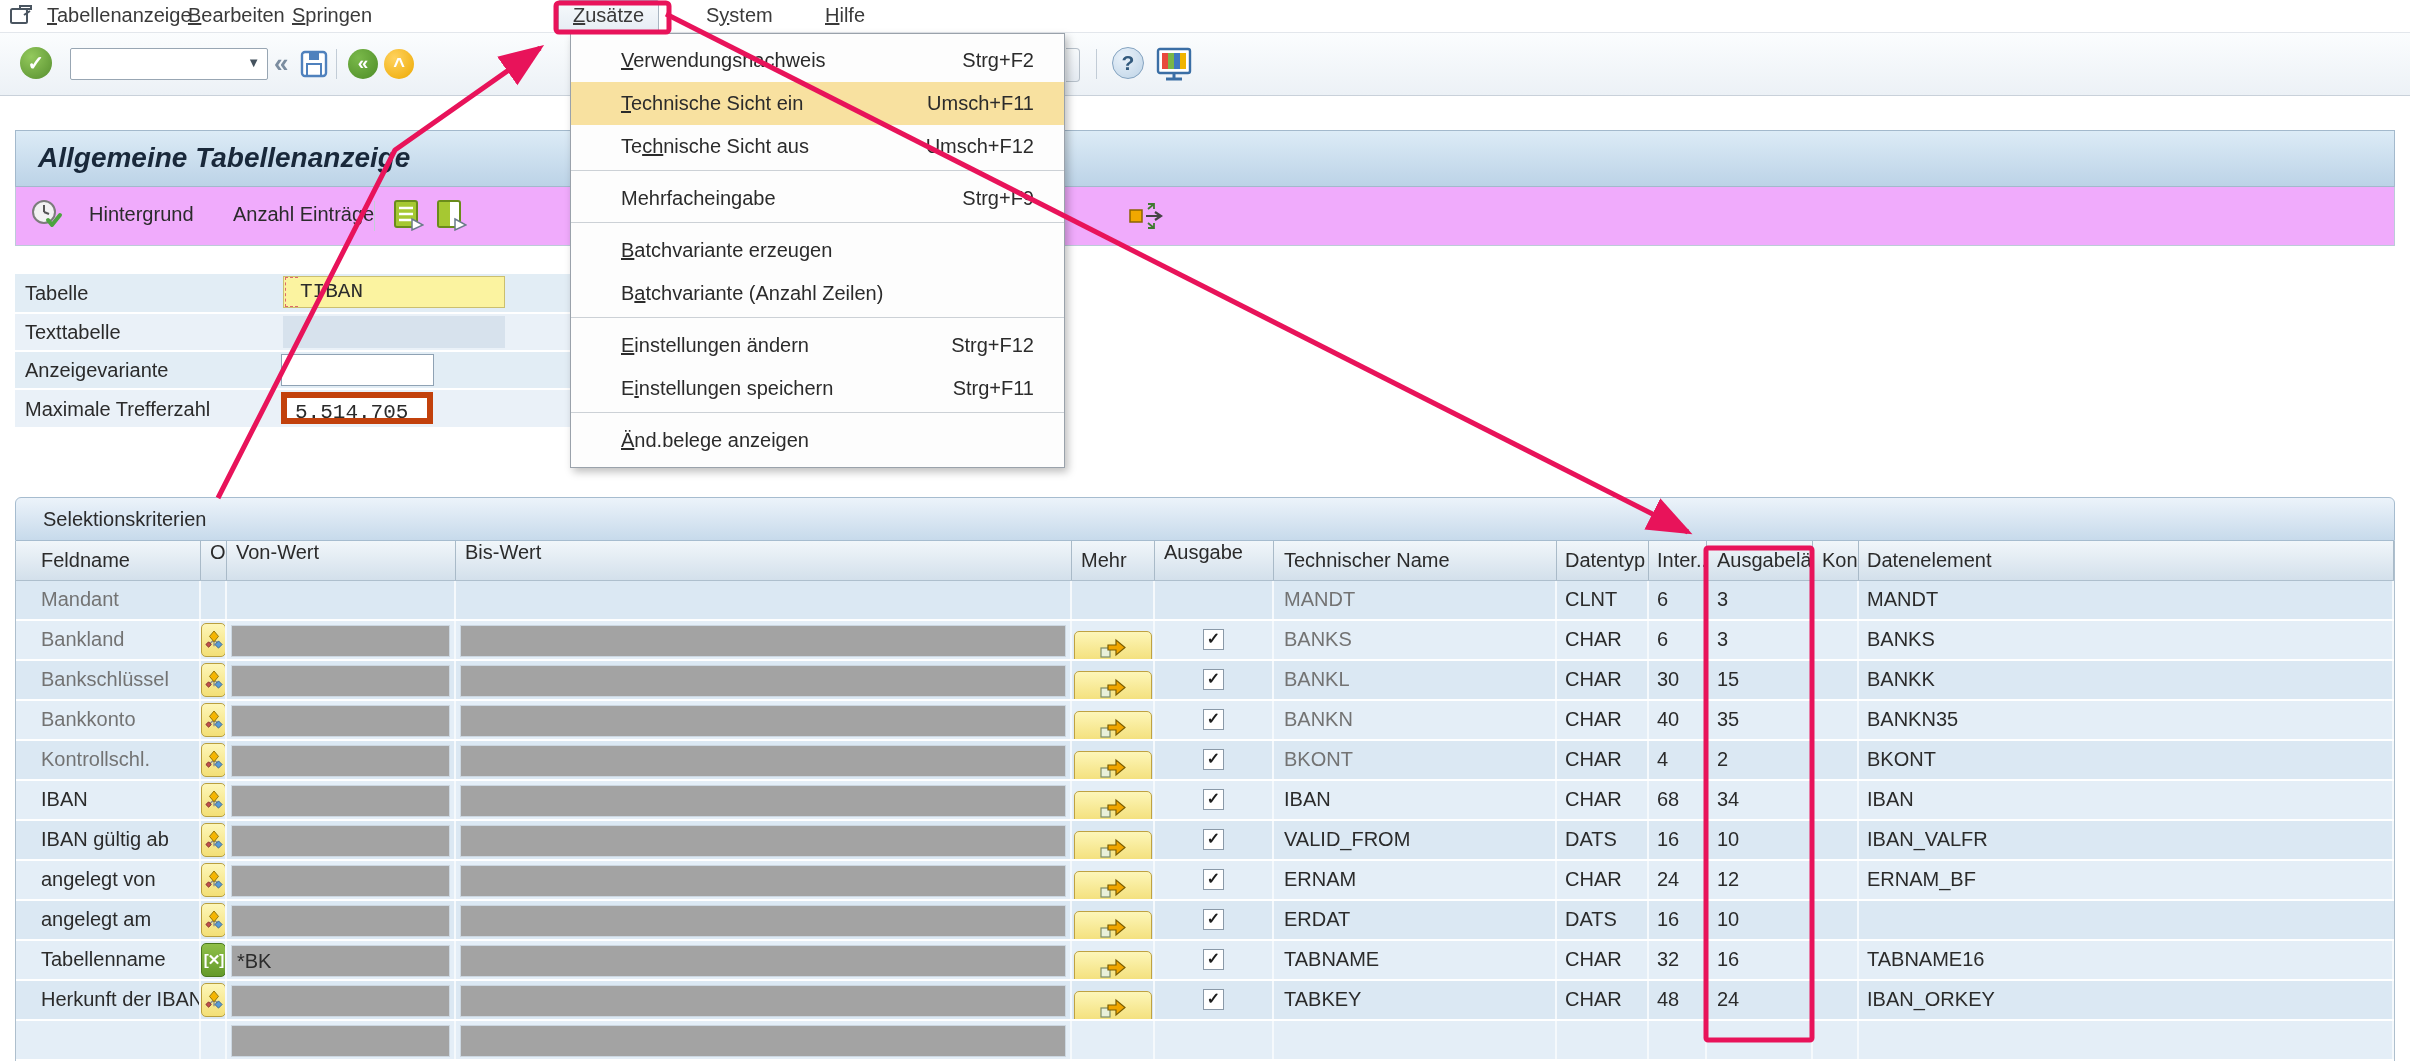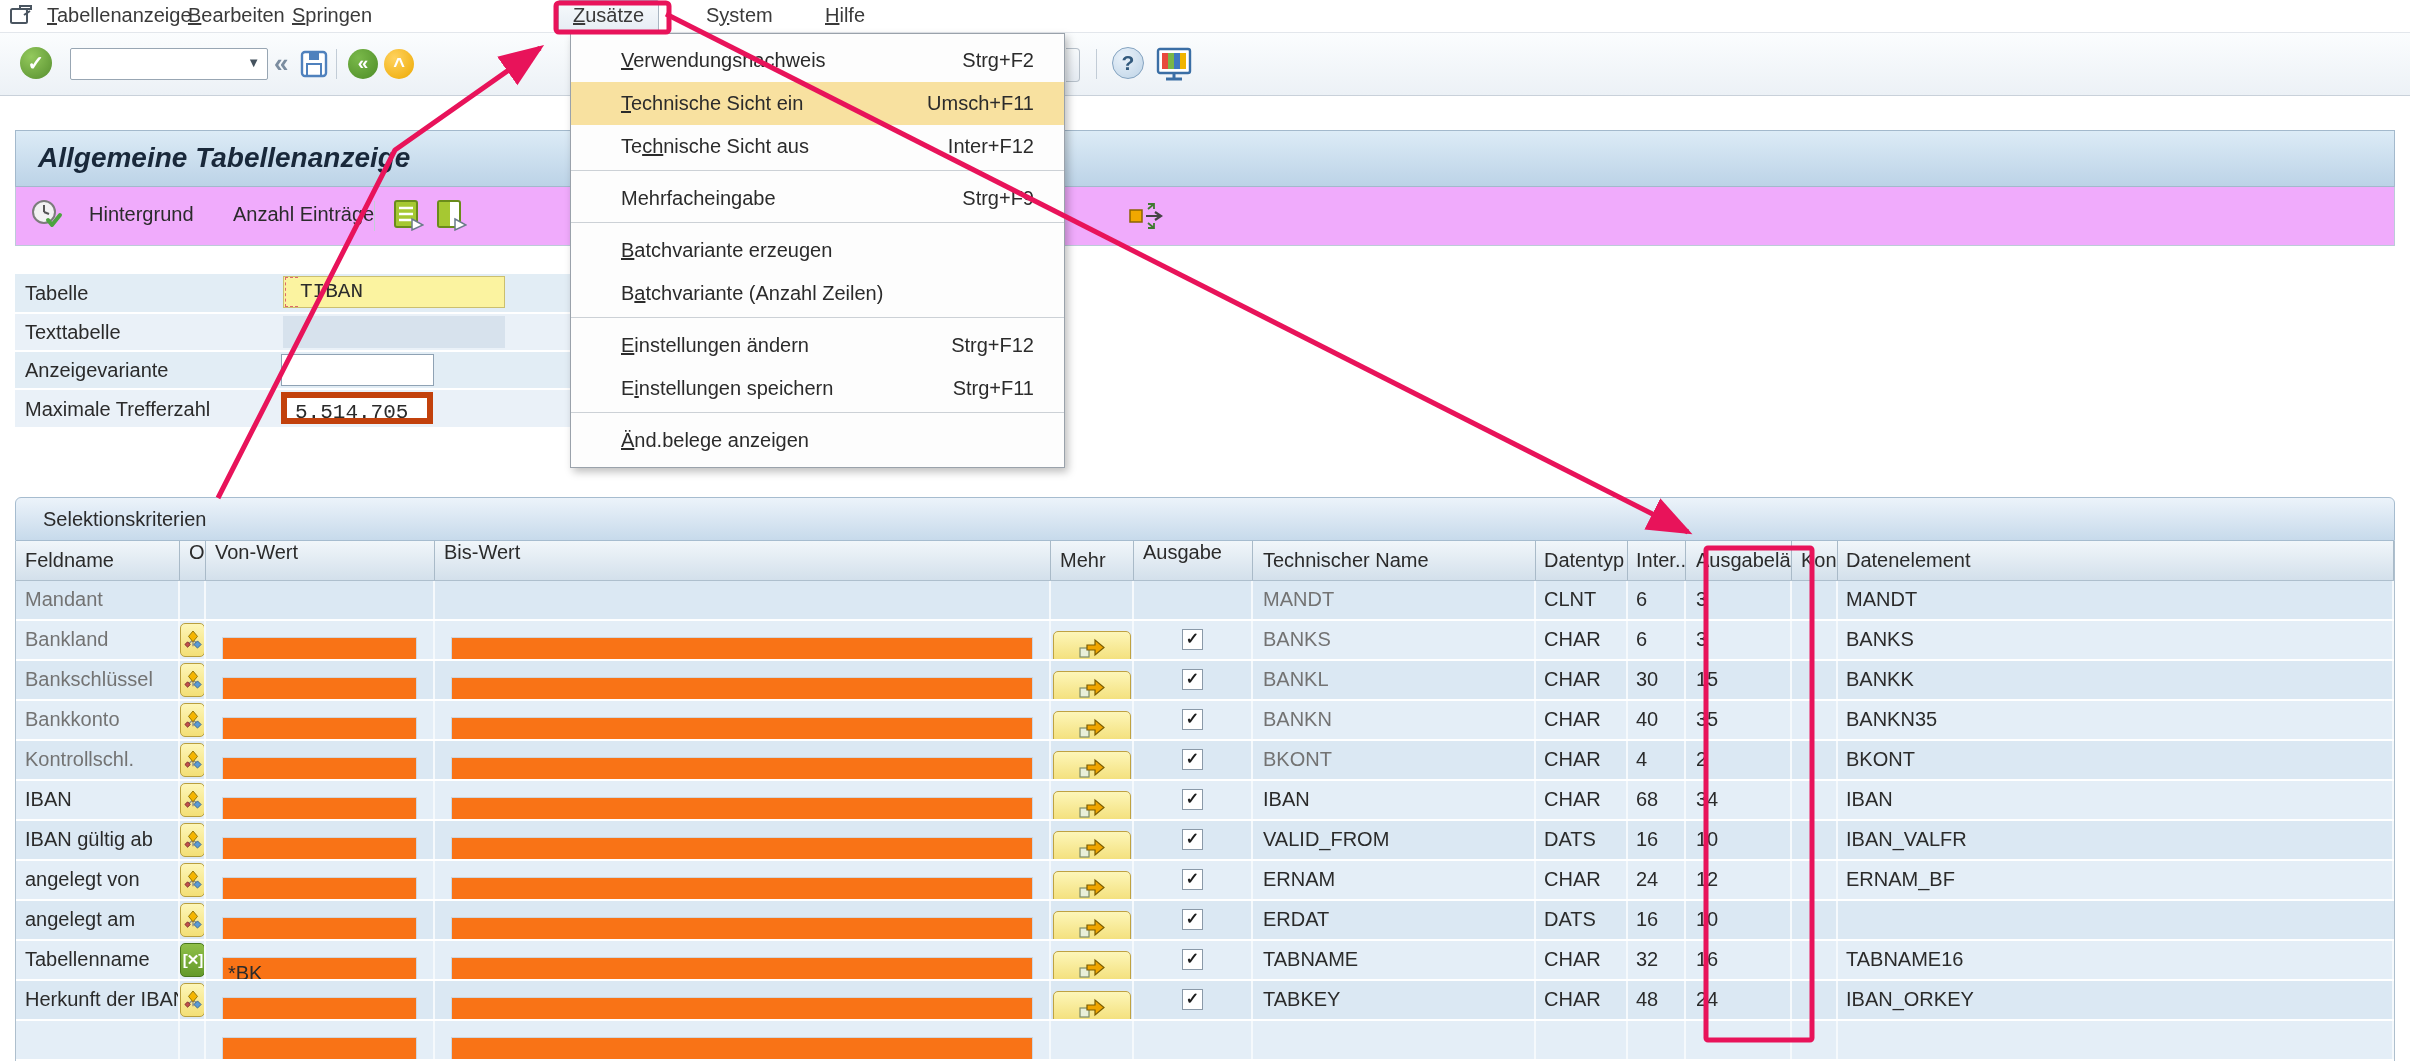--- a/index.html
+++ b/index.html
@@ -67,26 +67,26 @@
   .selhdr span{position:absolute;left:27px;top:10px}
   .thead{position:absolute;left:15px;top:541px;width:2380px;height:40px;box-sizing:border-box;display:flex;
          background:linear-gradient(#f1f6fa,#d3e0eb);border:1px solid #aebfcd;border-top:none}
   .th{box-sizing:border-box;border-right:1px solid #a9bac8;padding:8px 0 0 9px;white-space:nowrap;overflow:hidden}
   .tbody{position:absolute;left:15px;top:581px;width:2380px;box-sizing:border-box;
          border-left:1px solid #aebfcd;border-right:1px solid #aebfcd;background:#fff}
   .tr{display:flex;height:40px;box-sizing:border-box;border-bottom:2px solid #fff;background:#dbe8f3}
   .tr.alt{background:#e4eef7}
   .tc{box-sizing:border-box;border-right:2px solid #f5f9fc;position:relative;white-space:nowrap;overflow:hidden;
       padding-top:7px}
-  .c0{width:164px;padding-left:9px}.c1{width:26px;padding-top:0}.c2{width:229px;padding-top:0}
+  .c0{width:185px;padding-left:25px}.c1{width:26px;padding-top:0}.c2{width:229px;padding-top:0}
   .c3{width:616px;padding-top:0}.c4{width:83px;padding-top:8px}.c5{width:119px;padding-top:0}
   .c6{width:283px;padding-left:10px}.c7{width:92px;padding-left:8px}.c8{width:58px;padding-left:8px}
   .c9{width:106px;padding-left:10px}.c10{width:46px}.c11{flex:1;padding-left:8px}
   .key{color:#737373}
-  .vin{margin:16px;height:32px;background:#f97316;border:1px solid #ccd7e1;box-sizing:border-box;
+  .vin{margin:4px;height:32px;background:#a3a3a3;border:1px solid #ccd7e1;box-sizing:border-box;
        padding:4px 8px 0 5px}
   .ob{width:25px;height:34px;margin:2px 0 0 0;box-sizing:border-box;border-radius:5px;
       background:linear-gradient(#fdf6b8,#f3df76);border:1px solid #b99f3e;
       display:flex;align-items:center;justify-content:center}
   .obg{background:linear-gradient(#8fbf49,#649a2a);border-color:#4a771c;color:#fff;font-weight:bold;
        font-size:15px;letter-spacing:-1px}
   .mb{width:78px;height:34px;margin:2px auto 0;box-sizing:border-box;border-radius:5px;
       background:linear-gradient(#fdf6b8,#f2dd74);border:1px solid #bfa242;box-shadow:0 1px 1px rgba(0,0,0,.18);
       display:flex;align-items:center;justify-content:center}
   .cb{width:21px;height:21px;margin:8px auto 0;background:#fff;border:1px solid #8a99a8;box-sizing:border-box;
@@ -616,21 +616,21 @@
     <div class="pitem">
       <span><u>V</u>erwendungsnachweis</span>
       <span class="psc">Strg+F2</span>
     </div>
     <div class="pitem hl">
       <span><u>T</u>echnische Sicht ein</span>
       <span class="psc">Umsch+F11</span>
     </div>
     <div class="pitem">
       <span>Te<u>ch</u>nische Sicht aus</span>
-      <span class="psc">Inter+F12</span>
+      <span class="psc">Umsch+F12</span>
     </div>
     <div class="psep"></div>
     <div class="pitem">
       <span>Mehrfacheingabe</span>
       <span class="psc">Strg+F9</span>
     </div>
     <div class="psep"></div>
     <div class="pitem">
       <span><u>B</u>atchvariante erzeugen</span>
     </div>

